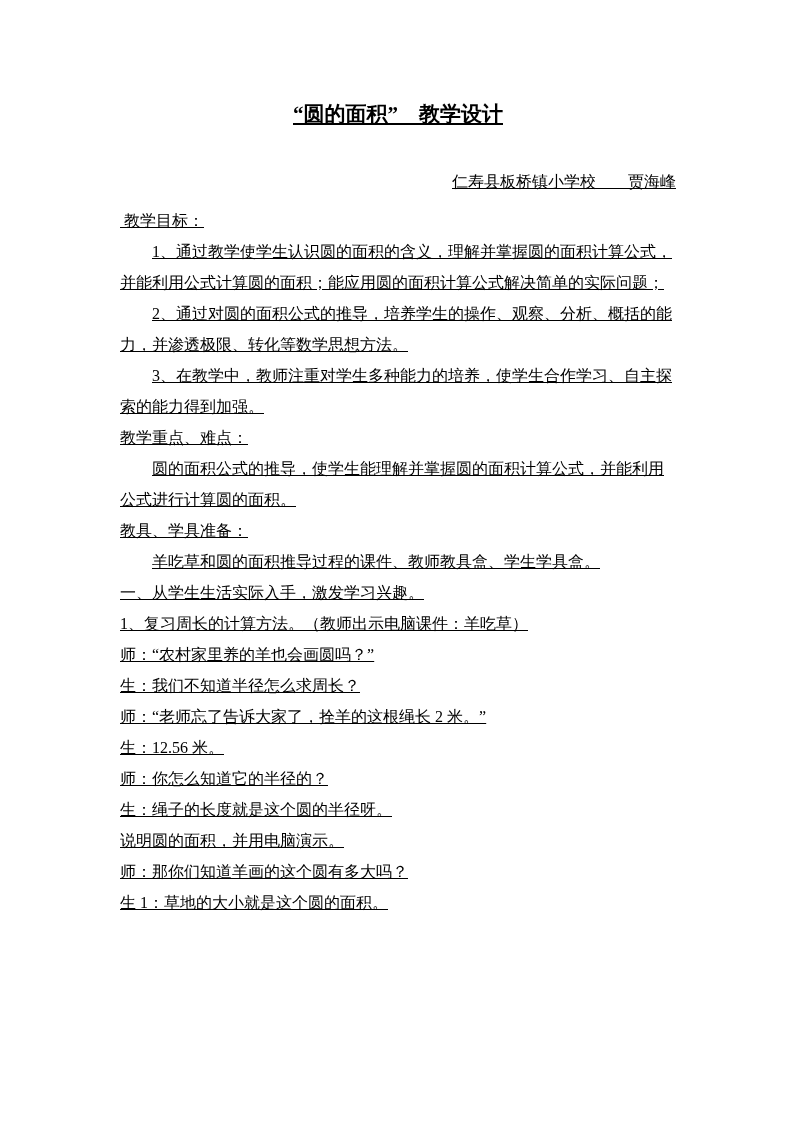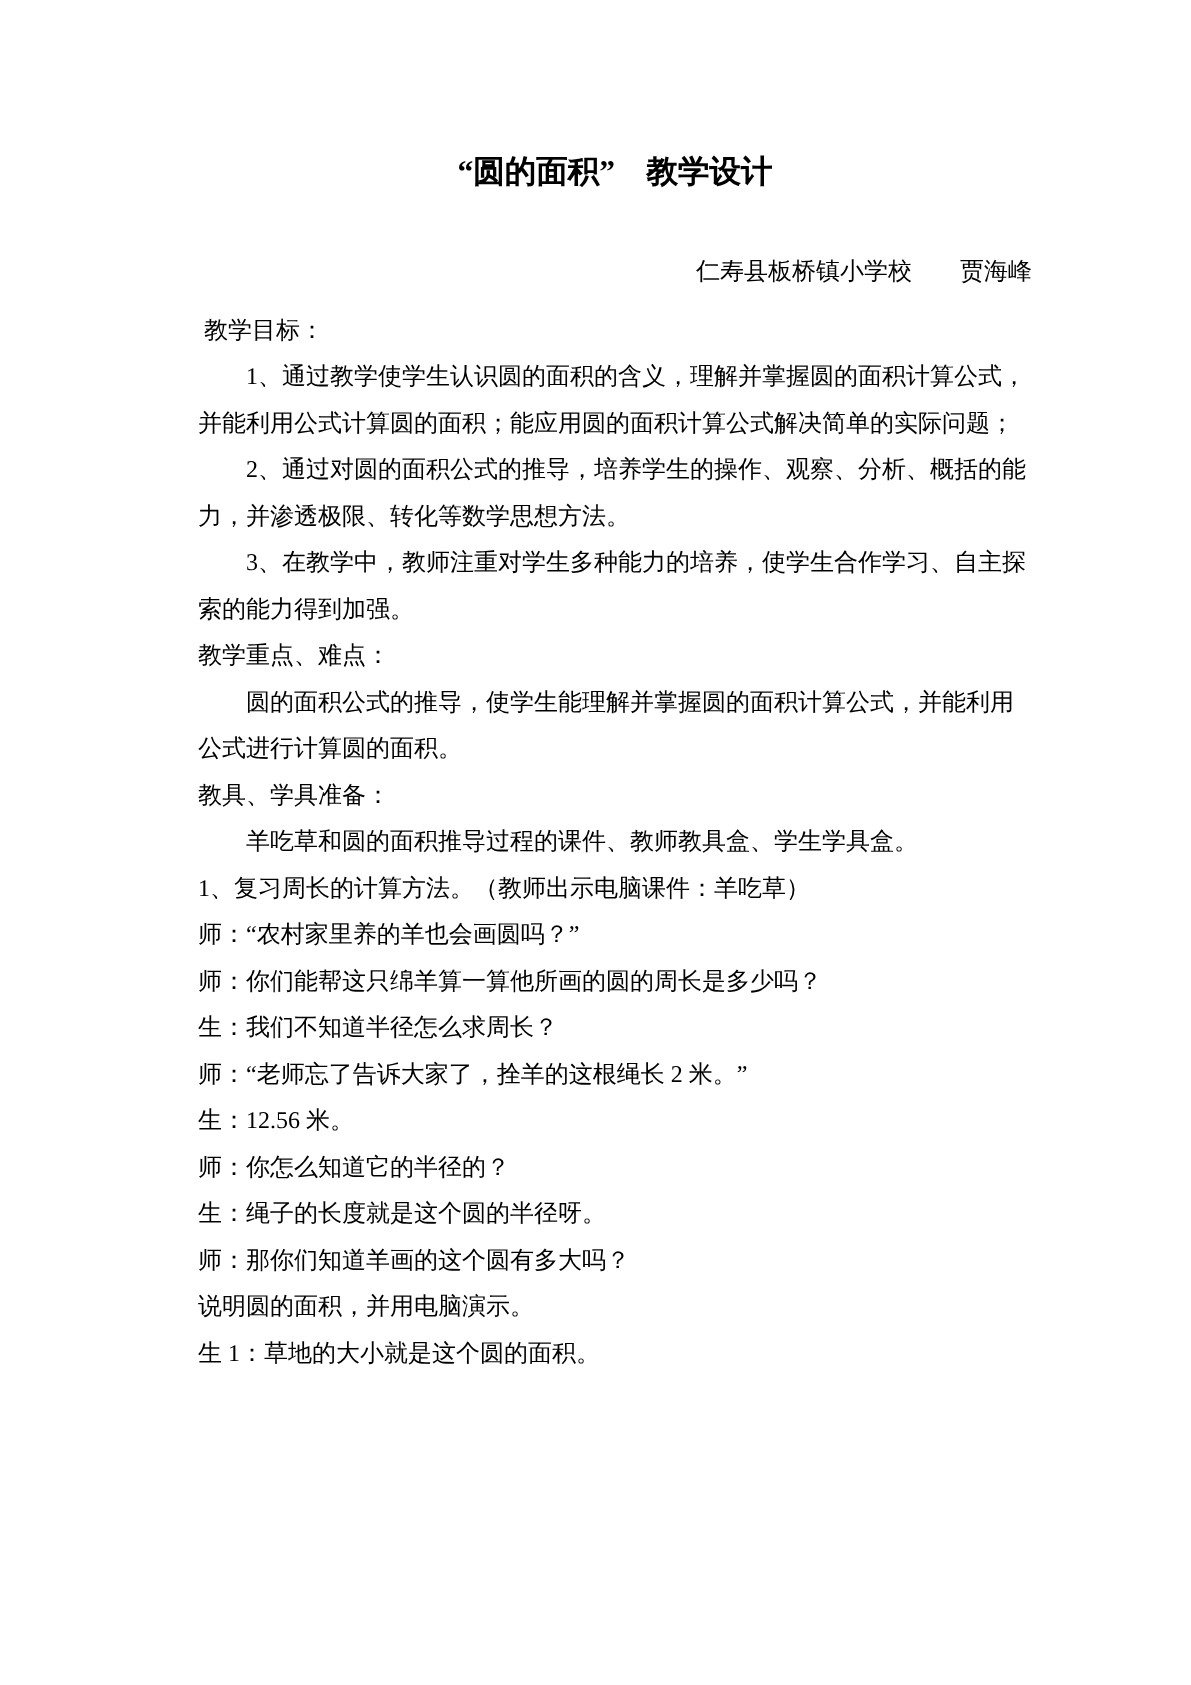--- a/index.html
+++ b/index.html
@@ -12,22 +12,23 @@
     width: 794px;
     height: 1123px;
     background: #ffffff;
     color: #000000;
     font-family: "Liberation Serif", "DejaVu Serif", serif;
     overflow: hidden;
   }
   .content {
     position: absolute;
     top: 99px;
-    left: 132px;
+    left: 120px;
     width: 556px;
+    text-decoration: underline;
   }
   .title {
     margin: 0;
     font-size: 21px;
     font-weight: bold;
     line-height: 31px;
     text-align: center;
     white-space: pre-wrap;
   }
   .byline {
@@ -60,26 +61,26 @@
     <div class="byline">仁寿县板桥镇小学校　　贾海峰</div>
     <div class="body" id="doc-body">
         <div class="para"> 教学目标：</div>
         <div class="para indent">1、通过教学使学生认识圆的面积的含义，理解并掌握圆的面积计算公式，并能利用公式计算圆的面积；能应用圆的面积计算公式解决简单的实际问题；</div>
         <div class="para indent">2、通过对圆的面积公式的推导，培养学生的操作、观察、分析、概括的能力，并渗透极限、转化等数学思想方法。</div>
         <div class="para indent">3、在教学中，教师注重对学生多种能力的培养，使学生合作学习、自主探索的能力得到加强。</div>
         <div class="para">教学重点、难点：</div>
         <div class="para indent">圆的面积公式的推导，使学生能理解并掌握圆的面积计算公式，并能利用公式进行计算圆的面积。</div>
         <div class="para">教具、学具准备：</div>
         <div class="para indent">羊吃草和圆的面积推导过程的课件、教师教具盒、学生学具盒。</div>
+        <div class="para">一、从学生生活实际入手，激发学习兴趣。</div>
         <div class="para">1、复习周长的计算方法。（教师出示电脑课件：羊吃草）</div>
         <div class="para">师：“农村家里养的羊也会画圆吗？”</div>
-        <div class="para">师：你们能帮这只绵羊算一算他所画的圆的周长是多少吗？</div>
         <div class="para">生：我们不知道半径怎么求周长？</div>
         <div class="para">师：“老师忘了告诉大家了，拴羊的这根绳长 2 米。”</div>
         <div class="para">生：12.56 米。</div>
         <div class="para">师：你怎么知道它的半径的？</div>
         <div class="para">生：绳子的长度就是这个圆的半径呀。</div>
+        <div class="para">说明圆的面积，并用电脑演示。</div>
         <div class="para">师：那你们知道羊画的这个圆有多大吗？</div>
-        <div class="para">说明圆的面积，并用电脑演示。</div>
         <div class="para">生 1：草地的大小就是这个圆的面积。</div>
       </div>
   </div>
 </div>
 
 </body></html>

